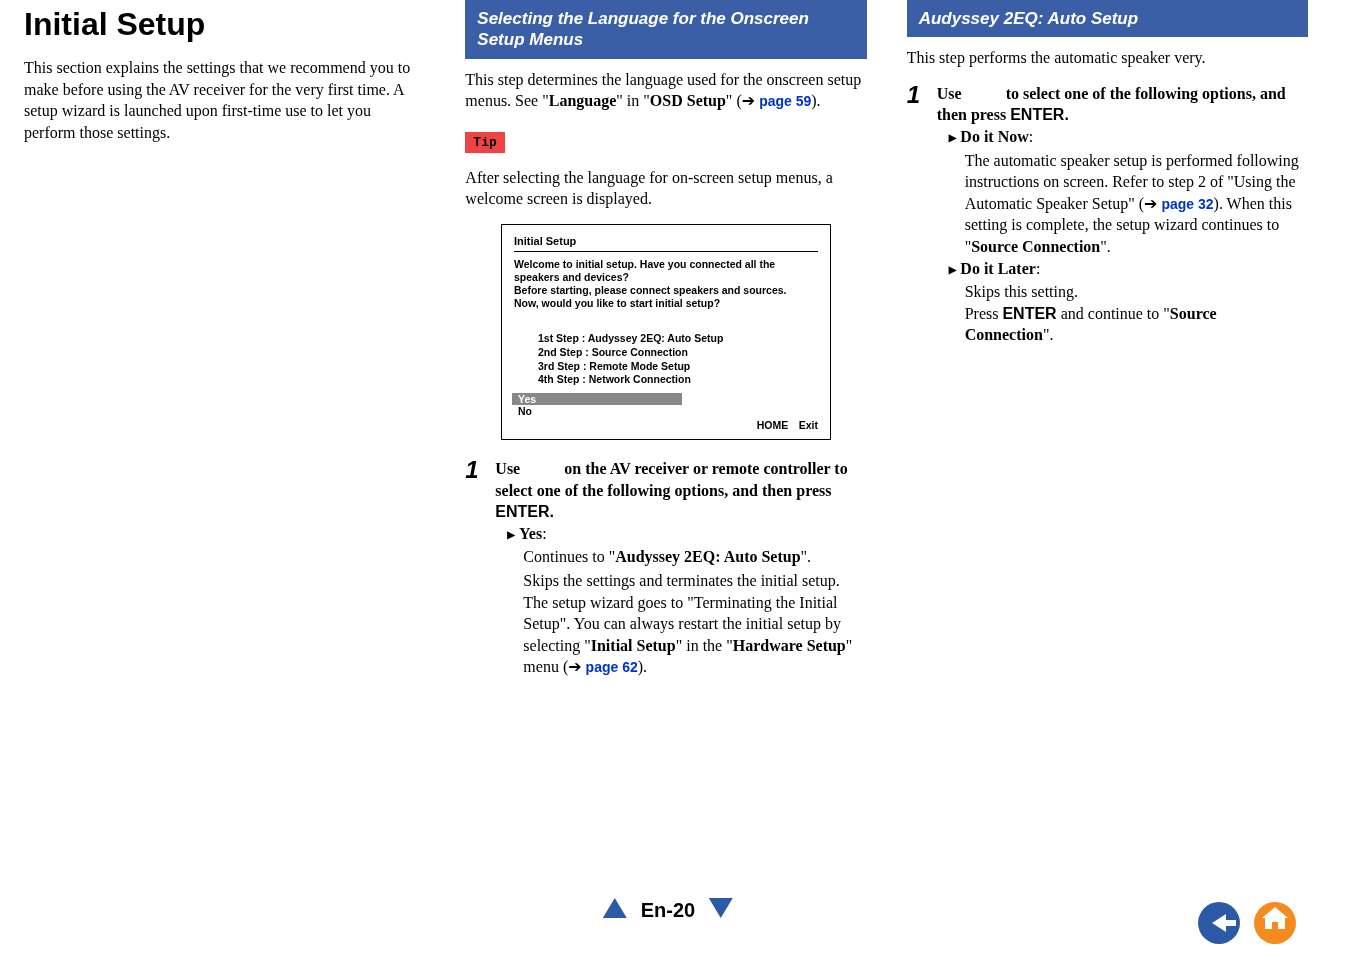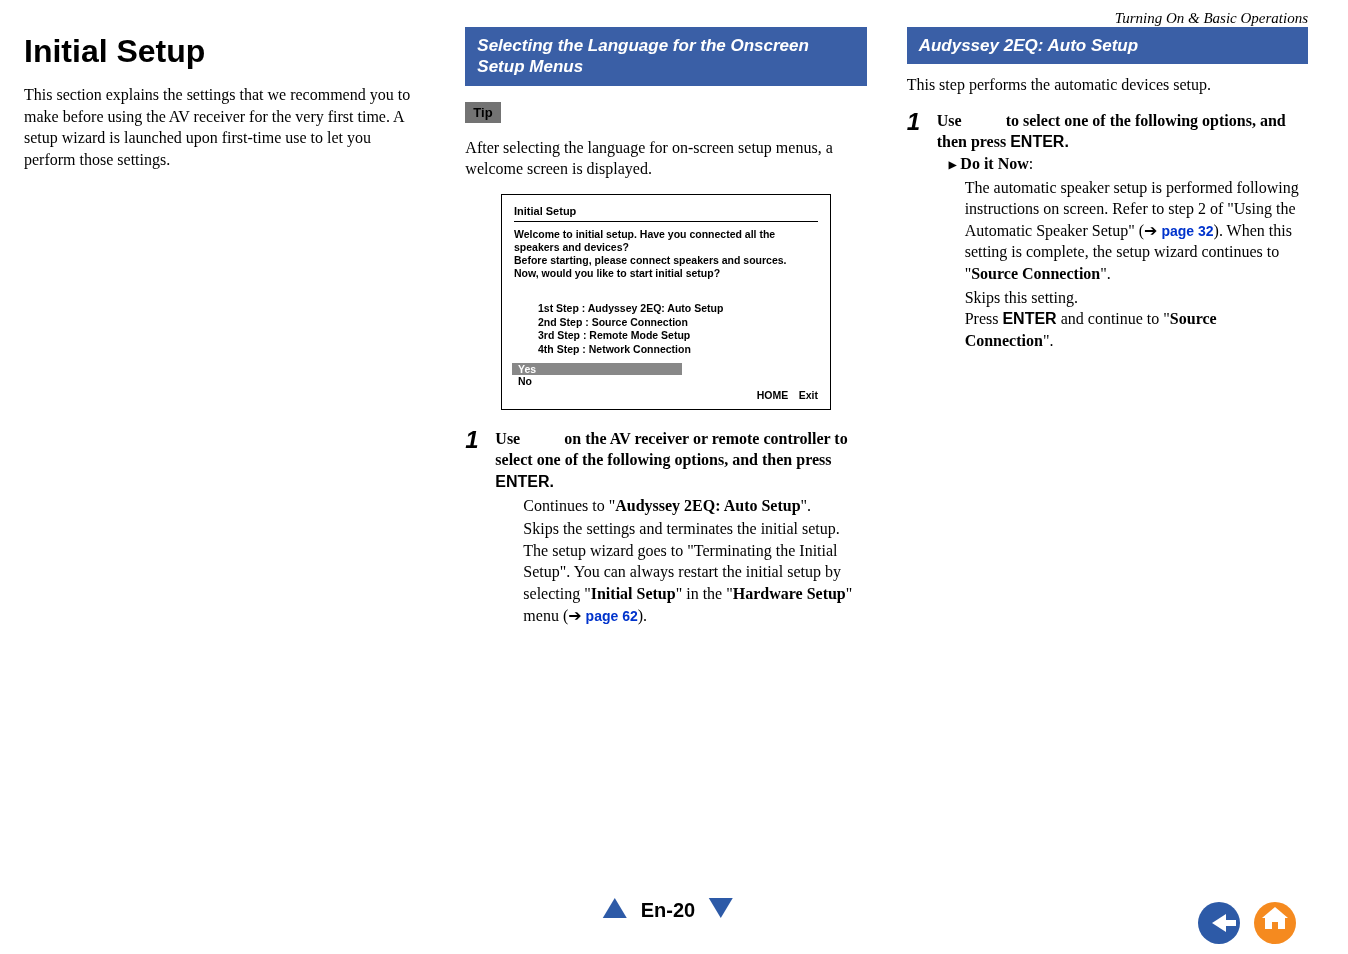--- a/index.html
+++ b/index.html
@@ -13,21 +13,21 @@
 
   
   h1.page-title { font-family: Arial, Helvetica, sans-serif; font-weight: bold; font-size: 32px; margin: 6px 0 14px 0; }
   .body-text { font-size: 16px; line-height: 1.35; margin-bottom: 14px; }
   .grey-note { background: #e0e0e0; padding: 12px 14px; font-size: 15.5px; font-weight: bold; line-height: 1.35; }
   .mono-bold { font-family: Arial, Helvetica, sans-serif; font-weight: bold; }
 
   
   .section-header { background: #3a5fa6; color: #ffffff; font-style: italic; font-weight: bold; font-family: Arial, Helvetica, sans-serif; font-size: 17px; padding: 8px 12px; margin-bottom: 10px; line-height: 1.25; }
 
-  .tip-label { display: inline-block; background: #737373; font-family: Liberation Sans, sans-serif; font-weight: bold; font-size: 13px; padding: 3px 8px; margin: 6px 0 6px 0; }
+  .tip-label { display: inline-block; background: #ef4444; font-family: Liberation Mono, monospace; font-weight: bold; font-size: 13px; padding: 3px 8px; margin: 6px 0 6px 0; }
   .tip-body { font-size: 14px; line-height: 1.35; padding-left: 10px; text-indent: -8px; }
   .xref-link { color: #0033cc; font-family: Arial, Helvetica, sans-serif; font-weight: bold; font-size: 14px; }
 
   
   .wizard-panel { border: 1px solid #000; width: 330px; margin: 14px auto 18px auto; font-family: Arial, Helvetica, sans-serif; font-size: 10.5px; padding: 10px 12px 8px; }
   .wizard-title { font-weight: bold; font-size: 11px; border-bottom: 1px solid #000; padding-bottom: 4px; margin-bottom: 6px; }
   .wizard-intro { font-weight: bold; line-height: 1.25; margin-bottom: 22px; }
   .wizard-steps { font-weight: bold; padding-left: 24px; line-height: 1.3; margin-bottom: 6px; }
   .wizard-yes { background: #888; color: #fff; display: block; padding: 0 6px; margin-left: -2px; width: 170px; font-weight: bold; }
   .wizard-no { font-weight: bold; padding-left: 4px; }
@@ -58,31 +58,33 @@
   .home-shape { position: relative; width: 20px; height: 12px; background: #fff; }
   .home-shape::before { content: ""; position: absolute; top: -10px; left: -3px; width: 0; height: 0; border-left: 13px solid transparent; border-right: 13px solid transparent; border-bottom: 11px solid #fff; }
   .home-shape::after { content: ""; position: absolute; bottom: 0; left: 7px; width: 6px; height: 7px; background: #f58a1f; }
 
   .arrow-char { font-family: Arial, sans-serif; }
 </style>
 </head>
 <body>
 
 <div class="page">
-  <div class="header-breadcrumb">Turning On &amp; Basic Operations</div>
 
   <div class="columns">
 
     <div class="col">
       <h1 class="page-title">Initial Setup</h1>
       <p class="body-text">This section explains the settings that we recommend you to make before using the AV receiver for the very first time. A setup wizard is launched upon first-time use to let you perform those settings.</p>
     </div>
 
     <div class="col">
       <div class="section-header">Selecting the Language for the Onscreen Setup Menus</div>
+      <p class="body-text">
+        <span>This step determines the language used for the onscreen setup menus. See "</span><b>Language</b><span>" in "</span><b>OSD Setup</b><span>" (</span><span class="arrow-char">➔</span> <a class="xref-link">page 59</a><span>).</span>
+      </p>
       <div class="tip-label">Tip</div>
       <p class="body-text" style="margin-top:8px;">After selecting the language for on-screen setup menus, a welcome screen is displayed.</p>
 
       <div class="wizard-panel">
         <div class="wizard-title">Initial Setup</div>
         <div class="wizard-intro">
           <div>Welcome to initial setup. Have you connected all the speakers and devices?</div>
           <div>Before starting, please connect speakers and sources.</div>
           <div>Now, would you like to start initial setup?</div>
         </div>
@@ -94,43 +96,49 @@
         </div>
         <span class="wizard-yes">Yes</span>
         <div class="wizard-no">No</div>
         <div class="wizard-footer">HOME Exit</div>
       </div>
 
       <div class="step">
         <div class="step-num">1</div>
         <div class="step-body">
           <b><span>Use </span><span style="opacity:0;">▲/▼</span><span> on the AV receiver or remote controller to select one of the following options, and then press </span><span class="sans mono-bold">ENTER.</span></b>
+          <div class="opt">
+            <span class="opt-label">Yes</span><span>:</span>
+          </div>
           <div class="opt-body">
             <span>Continues to "</span><b>Audyssey 2EQ: Auto Setup</b><span>".</span>
           </div>
           <div class="opt-body">
             <span>Skips the settings and terminates the initial setup. The setup wizard goes to "Terminating the Initial Setup". You can always restart the initial setup by selecting "</span><b>Initial Setup</b><span>" in the "</span><b>Hardware Setup</b><span>" menu (</span><span class="arrow-char">➔</span> <a class="xref-link">page 62</a><span>).</span>
           </div>
         </div>
       </div>
     </div>
 
     <div class="col">
       <div class="section-header">Audyssey 2EQ: Auto Setup</div>
-      <p class="body-text">This step performs the automatic devices setup.</p>
+      <p class="body-text">This step performs the automatic speaker very.</p>
 
       <div class="step">
         <div class="step-num">1</div>
         <div class="step-body">
           <b><span>Use </span><span style="opacity:0;">▲/▼</span><span> to select one of the following options, and then press </span><span class="mono-bold">ENTER.</span></b>
           <div class="opt">
             <span class="opt-label">Do it Now</span><span>:</span>
           </div>
           <div class="opt-body">
             <span>The automatic speaker setup is performed following instructions on screen. Refer to step 2 of "Using the Automatic Speaker Setup" (</span><span class="arrow-char">➔</span> <a class="xref-link">page 32</a><span>). When this setting is complete, the setup wizard continues to "</span><b>Source Connection</b><span>".</span>
+          </div>
+          <div class="opt">
+            <span class="opt-label">Do it Later</span><span>:</span>
           </div>
           <div class="opt-body">
             <div>Skips this setting.</div>
             <div>
               <span>Press </span><span class="mono-bold">ENTER</span><span> and continue to "</span><b>Source Connection</b><span>".</span>
             </div>
           </div>
         </div>
       </div>
     </div>

